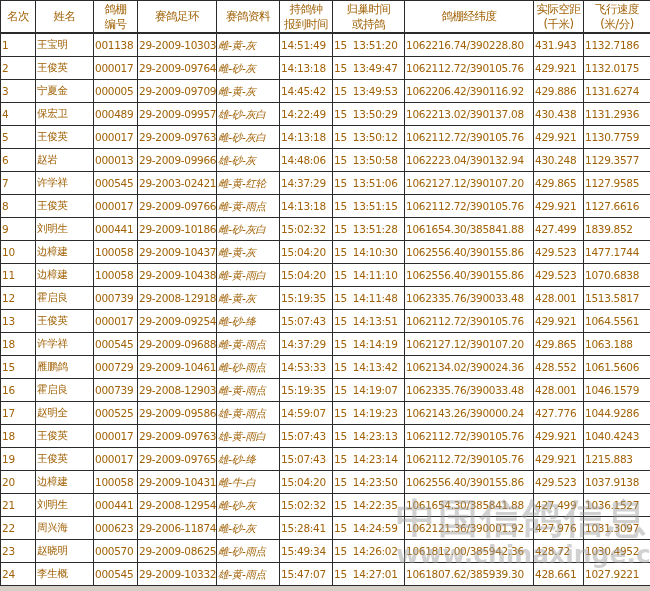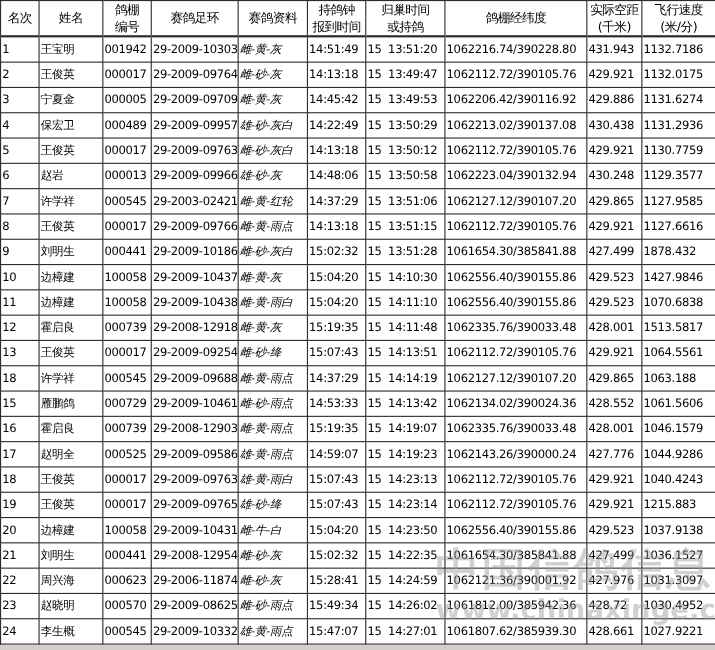--- a/index.html
+++ b/index.html
@@ -8,21 +8,21 @@
     width:650px;height:591px;
     background:#d4d0c8;
     overflow:hidden;
     font-family:"DejaVu Sans",sans-serif;
   }
   table.results{
     border-collapse:collapse;
     table-layout:fixed;
     width:650px;
     background:#ffffff;
-    color:#000000;
+    color:#a16207;
   }
   table.results th,
   table.results td{
     border:1px solid #2b2b2b;
     overflow:hidden;
     padding:0 1px;
     vertical-align:middle;
   }
   table.results thead th{
     height:31px;
@@ -36,21 +36,21 @@
   }
   table.results tbody tr{height:22px;}
   table.results tbody td{
     font-size:10.5px;
     letter-spacing:-0.3px;
     white-space:pre;
     text-align:left;
     line-height:22px;
   }
   td.c-rank{padding-left:3px;}
-  td.c-name{padding-left:4px;letter-spacing:0;}
+  td.c-name{padding-left:4px;letter-spacing:0;font-family:Liberation Serif, serif;}
   td.c-info{letter-spacing:-0.6px;font-style:italic;}
   td.c-coord{letter-spacing:-0.45px;}
   .watermark{
     position:absolute;
     left:396px;top:498px;
     width:254px;
     text-align:center;
     color:#9a9a9a;
     opacity:0.45;
     font-weight:bold;
@@ -94,21 +94,21 @@
         <th>实际空距
 (千米)</th>
         <th>飞行速度
 (米/分)</th>
       </tr>
     </thead>
     <tbody id="results-body">
         <tr>
           <td class="c-rank">1</td>
           <td class="c-name">王宝明</td>
-          <td class="c-loft_no">001942</td>
+          <td class="c-loft_no">001138</td>
           <td class="c-ring">29-2009-103038</td>
           <td class="c-info">雌-黄-灰</td>
           <td class="c-report_time">14:51:49</td>
           <td class="c-home_time">15  13:51:20</td>
           <td class="c-coord">1062216.74/390228.80</td>
           <td class="c-distance">431.943</td>
           <td class="c-speed">1132.7186</td>
         </tr>
         <tr>
           <td class="c-rank">2</td>
@@ -197,33 +197,33 @@
         <tr>
           <td class="c-rank">9</td>
           <td class="c-name">刘明生</td>
           <td class="c-loft_no">000441</td>
           <td class="c-ring">29-2009-101865</td>
           <td class="c-info">雌-砂-灰白</td>
           <td class="c-report_time">15:02:32</td>
           <td class="c-home_time">15  13:51:28</td>
           <td class="c-coord">1061654.30/385841.88</td>
           <td class="c-distance">427.499</td>
-          <td class="c-speed">1878.432</td>
+          <td class="c-speed">1839.852</td>
         </tr>
         <tr>
           <td class="c-rank">10</td>
           <td class="c-name">边樟建</td>
           <td class="c-loft_no">100058</td>
           <td class="c-ring">29-2009-104373</td>
           <td class="c-info">雌-黄-灰</td>
           <td class="c-report_time">15:04:20</td>
           <td class="c-home_time">15  14:10:30</td>
           <td class="c-coord">1062556.40/390155.86</td>
           <td class="c-distance">429.523</td>
-          <td class="c-speed">1427.9846</td>
+          <td class="c-speed">1477.1744</td>
         </tr>
         <tr>
           <td class="c-rank">11</td>
           <td class="c-name">边樟建</td>
           <td class="c-loft_no">100058</td>
           <td class="c-ring">29-2009-104385</td>
           <td class="c-info">雌-黄-雨白</td>
           <td class="c-report_time">15:04:20</td>
           <td class="c-home_time">15  14:11:10</td>
           <td class="c-coord">1062556.40/390155.86</td>

